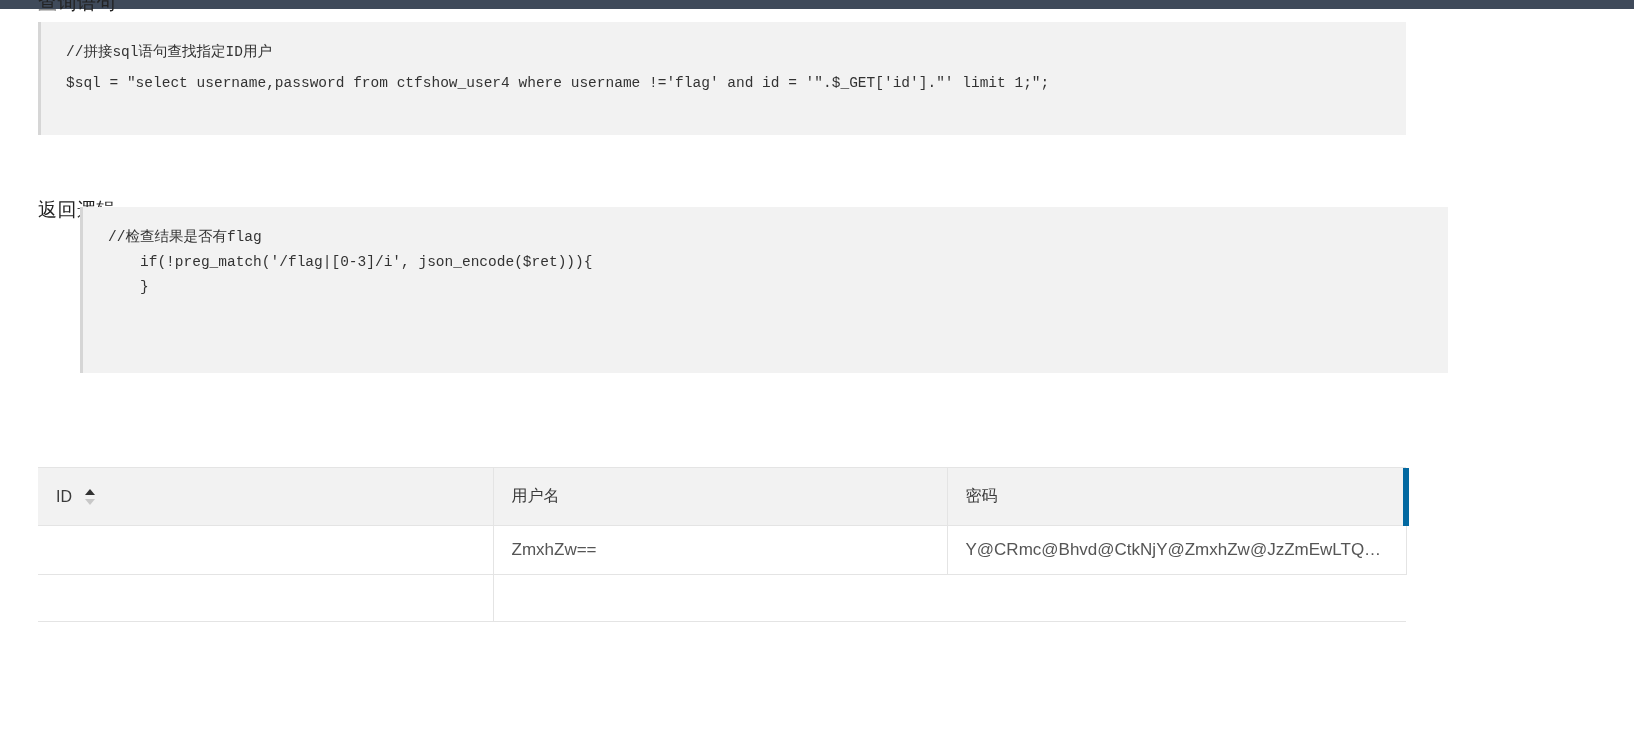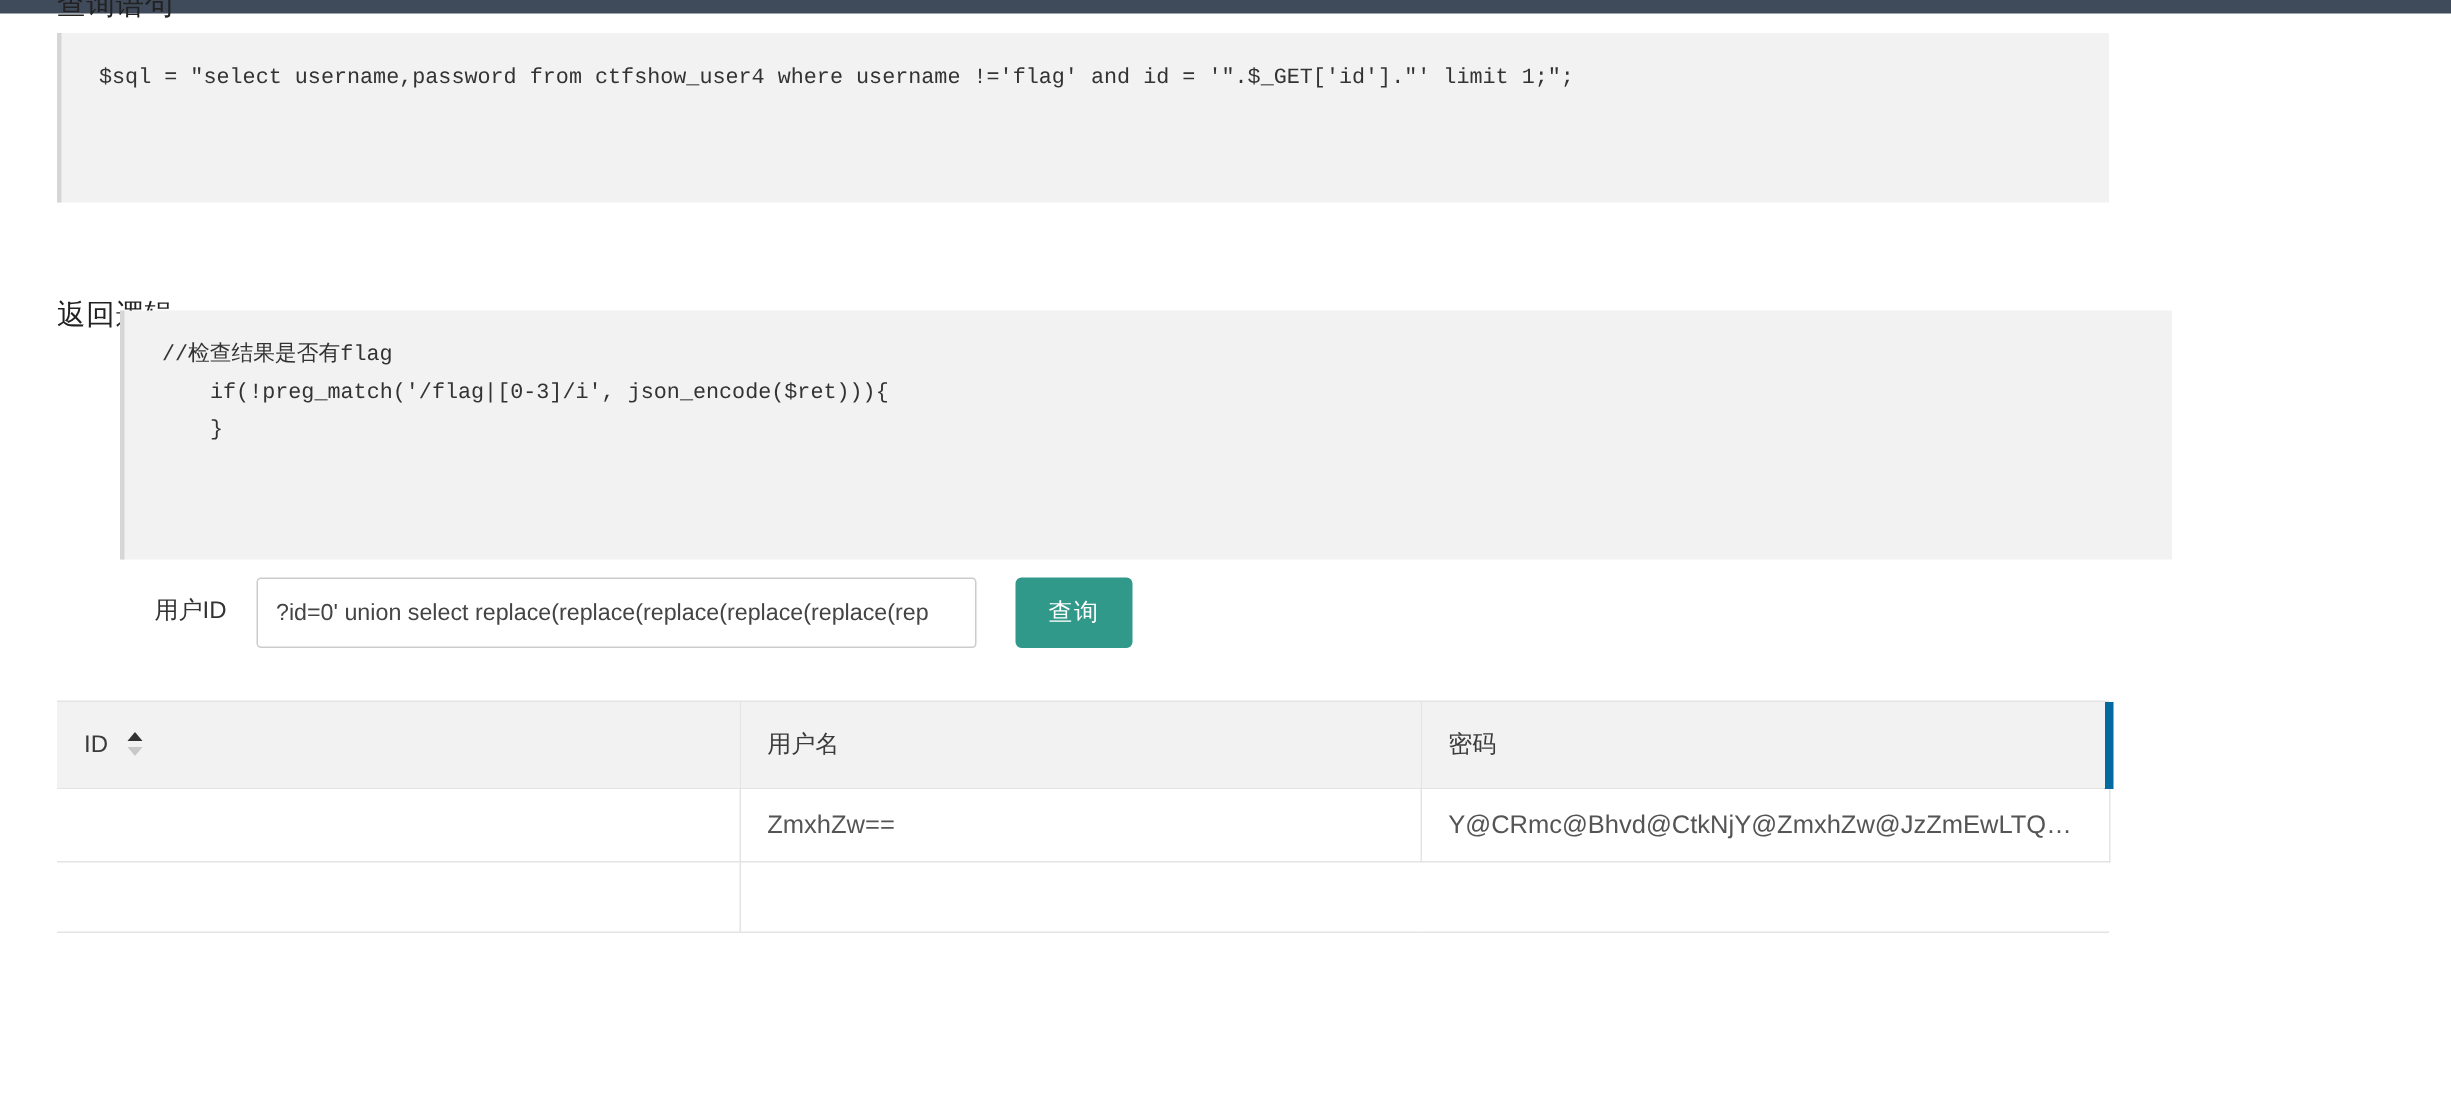--- a/index.html
+++ b/index.html
@@ -167,36 +167,32 @@
 </head>
 <body>
 
 <div class="page">
 
   <div class="navbar-strip"></div>
 
   <div class="section-title" id="title-query">查询语句</div>
 
   <div class="code-panel" id="panel-query">
+    <div class="code-line">//拼接sql语句查找指定ID用户</div>
     <div class="code-line">$sql = "select username,password from ctfshow_user4 where username !='flag' and id = '".$_GET['id']."' limit 1;";</div>
   </div>
 
   <div class="section-title" id="title-logic">返回逻辑</div>
 
   <div class="code-panel" id="panel-logic">
     <div class="code-line">//检查结果是否有flag</div>
     <div class="code-line indent1">if(!preg_match('/flag|[0-3]/i', json_encode($ret))){</div>
     <div class="code-line indent1">}</div>
   </div>
 
-  <div class="form-row">
-    <div class="form-label">用户ID</div>
-    <input class="form-input" type="text" value="?id=0' union select replace(replace(replace(replace(replace(rep" style="">
-    <button class="form-submit">查询</button>
-  </div>
 
   <div class="table-wrap">
     <table class="results">
       <colgroup>
         <col class="col-id">
           <col class="col-user">
           <col class="col-pass">
       </colgroup>
       <thead>
         <tr>

